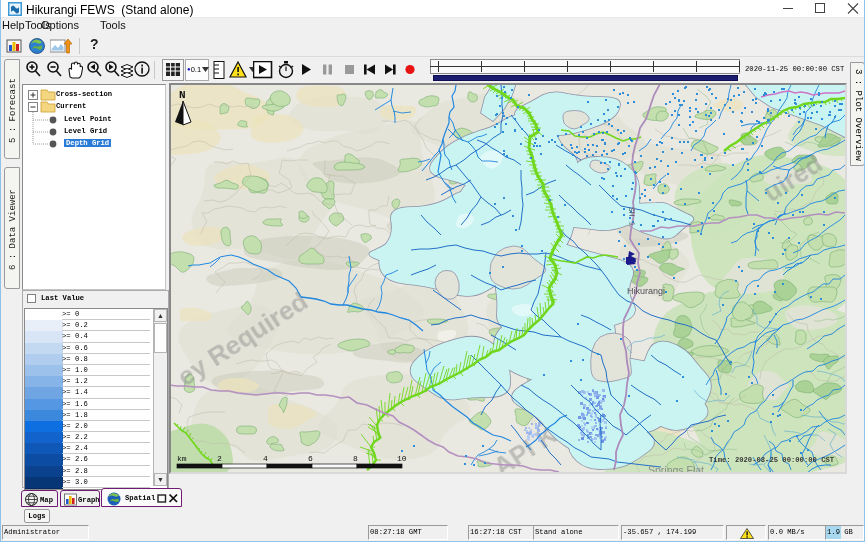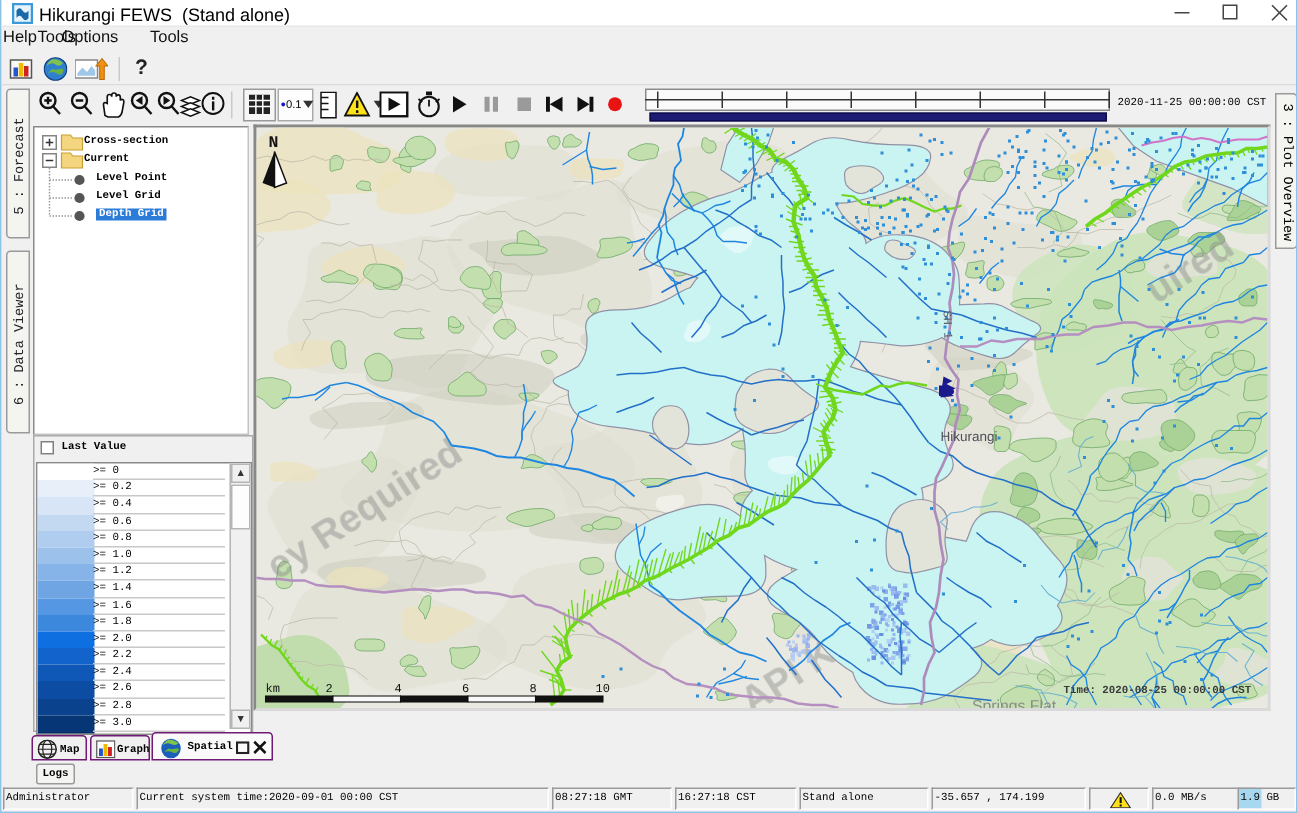--- a/index.html
+++ b/index.html
@@ -1721,23 +1721,22 @@
   <svg class="abs" style="left:66px;top:4px" width="11" height="11">
     <line x1="1.5" y1="1.5" x2="9" y2="9" stroke="#111" stroke-width="1.7"></line>
     <line x1="9" y1="1.5" x2="1.5" y2="9" stroke="#111" stroke-width="1.7"></line>
   </svg>
 </div>
 
 <div id="logsbtn">Logs</div>
 
 <div id="statusbar">
   <div class="sfield" style="left:1px;width:87px">Administrator</div>
-  <div class="sfield" style="left:90px;width:275px">Current system time:2020-09-01 00:00 CST</div>
   <div class="sfield" style="left:367px;width:80px">08:27:18 GMT</div>
-  <div class="sfield" style="left:449px;width:81px">16:27:18 CST</div>
+  <div class="sfield" style="left:467px;width:81px">16:27:18 CST</div>
   <div class="sfield" style="left:532px;width:86px">Stand alone</div>
   <div class="sfield" style="left:620px;width:103px">-35.657 , 174.199</div>
   <div class="sfield" style="left:725px;width:40px">
     <svg style="position:absolute;left:13px;top:2px" width="14" height="11">
       <path d="M7 0.5 L13.5 10.5 L0.5 10.5Z" fill="#ffe11a" stroke="#333" stroke-width="0.8"></path>
       <rect x="6.4" y="3.4" width="1.4" height="4" fill="#111"></rect>
         <rect x="6.4" y="8.3" width="1.4" height="1.4" fill="#111"></rect>
     </svg>
   </div>
   <div class="sfield" style="left:767px;width:69px">0.0 MB/s</div>

